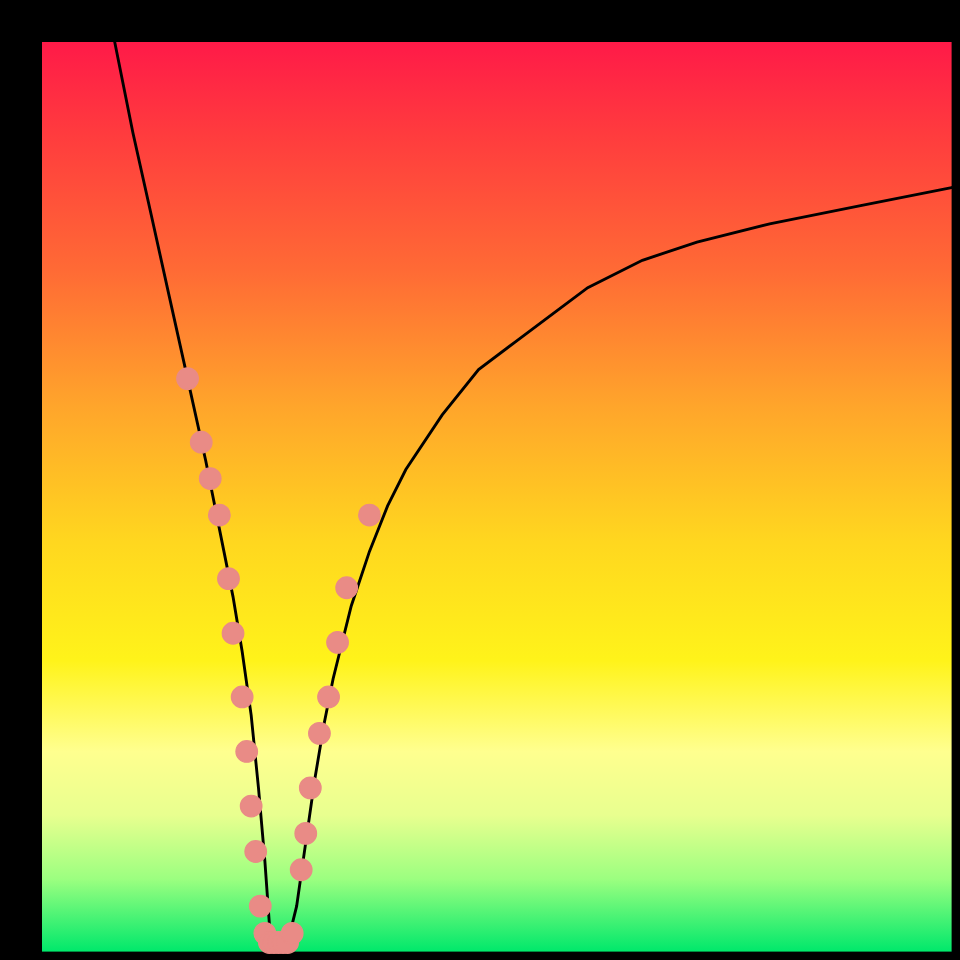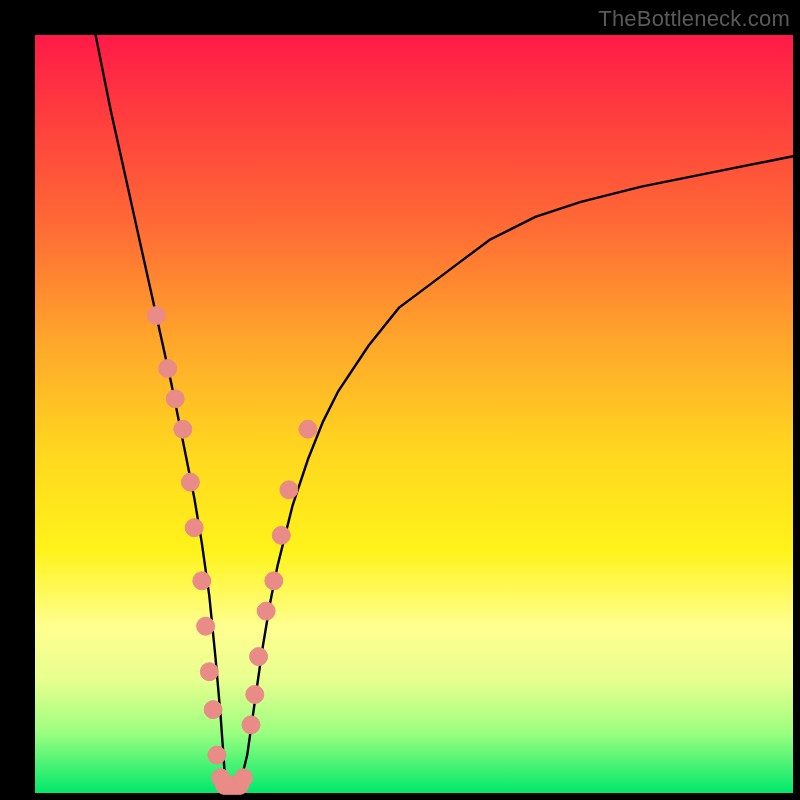--- a/index.html
+++ b/index.html
@@ -88,14 +88,13 @@
         <circle cx="219.8" cy="659.5" r="9" fill="#e98b86" stroke="#e98b86"></circle>
         <circle cx="223.6" cy="621.6" r="9" fill="#e98b86" stroke="#e98b86"></circle>
         <circle cx="231.2" cy="576.1" r="9" fill="#e98b86" stroke="#e98b86"></circle>
         <circle cx="238.8" cy="545.8" r="9" fill="#e98b86" stroke="#e98b86"></circle>
         <circle cx="246.3" cy="500.3" r="9" fill="#e98b86" stroke="#e98b86"></circle>
         <circle cx="253.9" cy="454.8" r="9" fill="#e98b86" stroke="#e98b86"></circle>
         <circle cx="272.9" cy="394.2" r="9" fill="#e98b86" stroke="#e98b86"></circle>
       </g>
   </svg>
 
-  <div class="watermark">TheBottleneck.com</div>
 </div>
 
 </body></html>

